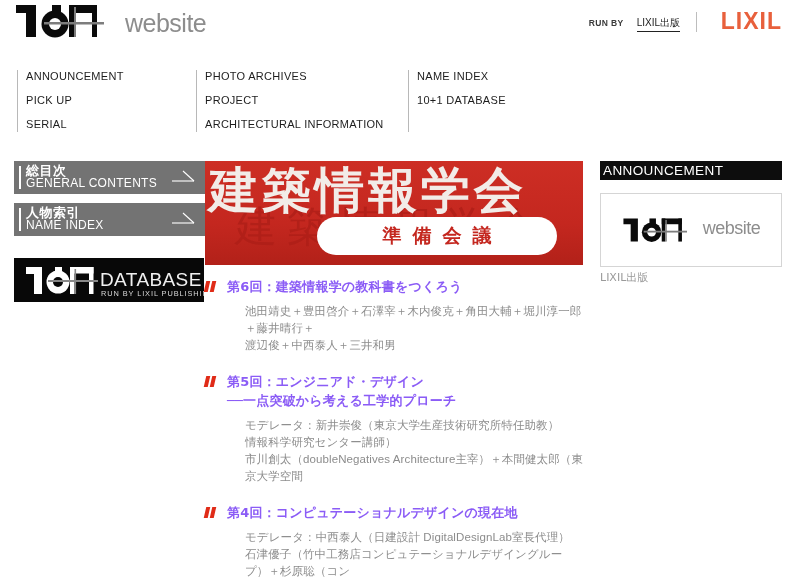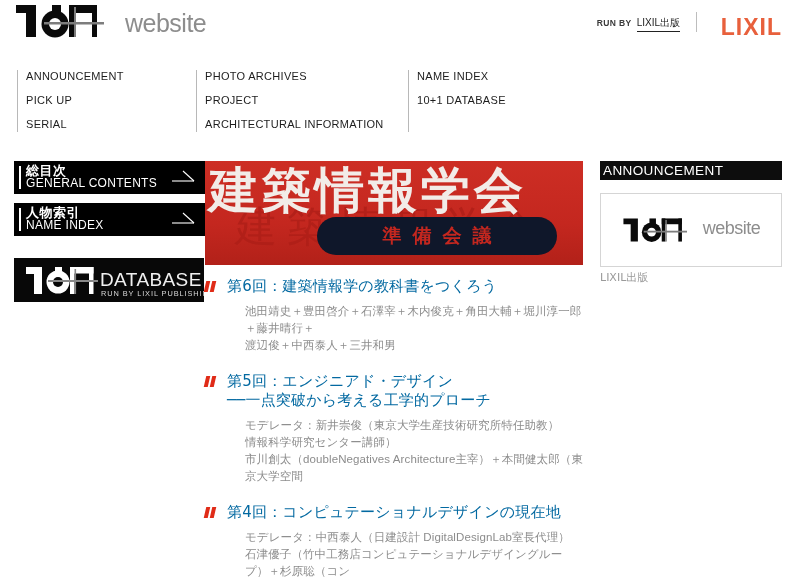--- a/index.html
+++ b/index.html
@@ -14,39 +14,39 @@
   #page { position: relative; width: 800px; height: 578px; background:#fff; }
 
   
   .header { position:absolute; left:0; top:0; width:800px; height:58px; }
   .logo-wrap { position:absolute; left:14px; top:3px; display:flex; align-items:flex-end; }
   .logo-mark { position:relative; width:108px; height:36px; }
   .logo-mark svg { display:block; }
   .logo-word { font-size:25px; color:#8d8d8d; letter-spacing:-0.5px; margin-left:3px;
                line-height:1; position:relative; top:-3px; font-weight:400; }
 
-  .runby { position:absolute; right:120px; top:16px; display:flex; align-items:baseline; gap:5px; }
+  .runby { position:absolute; right:120px; top:16px; display:flex; align-items:baseline; gap:13px; }
   .runby .rb-label { font-size:8.5px; color:#3a3a3a; letter-spacing:0.4px; font-weight:700; }
   .runby .rb-name { font-size:10px; color:#222; border-bottom:1px solid #222; padding-bottom:1px; }
   .rb-div { position:absolute; right:103px; top:12px; width:1px; height:20px; background:#bdbdbd; }
-  .lixil-logo { position:absolute; right:18px; top:16px; font-size:23px; font-weight:700;
+  .lixil-logo { position:absolute; right:18px; top:10px; font-size:23px; font-weight:700;
                 color:#e8603c; letter-spacing:1px; line-height:1; }
 
   
   .nav { position:absolute; left:0; top:70px; width:800px; height:68px; }
   .nav-col { position:absolute; top:0; border-left:1px solid #b8b8b8; padding-left:8px; height:62px; }
   .nav-col:nth-child(1) { left:17px; }
   .nav-col:nth-child(2) { left:196px; }
   .nav-col:nth-child(3) { left:408px; }
   .nav-item { font-size:11px; color:#1d1d1d; letter-spacing:0.3px; height:24px; line-height:13px;
               white-space:nowrap; cursor:pointer; }
 
   
   .side-left { position:absolute; left:14px; top:161px; width:177px; }
-  .side-btn { position:relative; display:block; width:192px; height:33px; background:#000000;
+  .side-btn { position:relative; display:block; width:192px; height:33px; background:#737373;
               color:#fff; margin-bottom:9px; cursor:pointer; }
   .side-btn .accent { position:absolute; left:5px; top:5px; width:2px; height:23px; background:#fff; }
   .side-btn .txt { position:absolute; left:12px; top:3px; }
   .side-btn .jp { font-size:13px; font-weight:700; line-height:14px; letter-spacing:0.5px; display:block; }
   .side-btn .en { font-size:12px; line-height:11px; letter-spacing:0.3px; display:block; }
   .side-btn .arrow { position:absolute; right:10px; top:9px; width:24px; height:14px; }
 
   .db-banner { position:absolute; left:14px; top:258px; width:190px; height:44px;
                background:#ec4899; cursor:pointer; }
 
@@ -56,32 +56,32 @@
   .hero-bg { position:absolute; inset:0;
              background:linear-gradient(180deg,#cd2e24 0%,#c4271f 60%,#b22119 100%); }
   .hero-main { position:absolute; left:4px; top:1px; width:374px; height:58px;
                font-size:49px; font-weight:700; color:#f2ece8; letter-spacing:4px;
                line-height:58px; white-space:nowrap;
                font-family:"DejaVu Sans","Liberation Sans",sans-serif; }
   .hero-ghost { position:absolute; left:30px; top:44px; font-size:42px; color:#ad1e17;
                 letter-spacing:10px; line-height:44px; white-space:nowrap; opacity:.75;
                 font-family:"DejaVu Sans","Liberation Sans",sans-serif; }
   .hero-pill { position:absolute; left:112px; top:56px; width:240px; height:38px;
-               background:#0f172a; border-radius:19px; display:flex; align-items:center;
+               background:#ffffff; border-radius:19px; display:flex; align-items:center;
                justify-content:center; }
   .hero-pill span { font-size:19px; font-weight:700; color:#c4271f; letter-spacing:11px;
                     padding-left:11px; font-family:"DejaVu Sans","Liberation Sans",sans-serif; }
 
   .article { position:relative; padding-left:22px; margin-top:12px; }
   .bullet { position:absolute; left:0; top:4px; width:11px; height:11px; }
   .bullet i { position:absolute; top:0; width:4px; height:11px; background:#e02b17;
               transform:skewX(-13deg); }
   .bullet i:nth-child(1){ left:0; }
   .bullet i:nth-child(2){ left:6px; }
-  .a-title { font-size:15px; font-weight:400; color:#0369a1; line-height:19px;
+  .a-title { font-size:13px; font-weight:700; color:#8b5cf6; line-height:19px;
              letter-spacing:0.2px; cursor:pointer;
              font-family:"DejaVu Sans","Liberation Sans",sans-serif; }
   .a-title .ln { display:block; }
   .a-meta { margin-top:7px; margin-left:18px; font-size:11.5px; color:#8c8c8c;
             line-height:17px; letter-spacing:0.1px;
             font-family:Liberation Sans, sans-serif; }
   .a-meta .ln { display:block; }
 
   
   .side-right { position:absolute; left:600px; top:161px; width:185px; }

